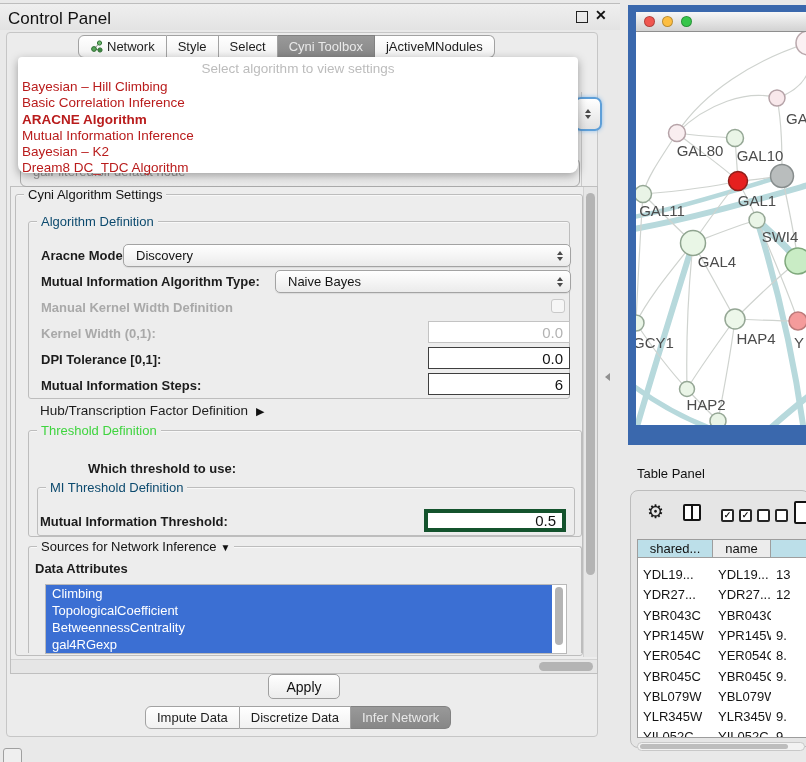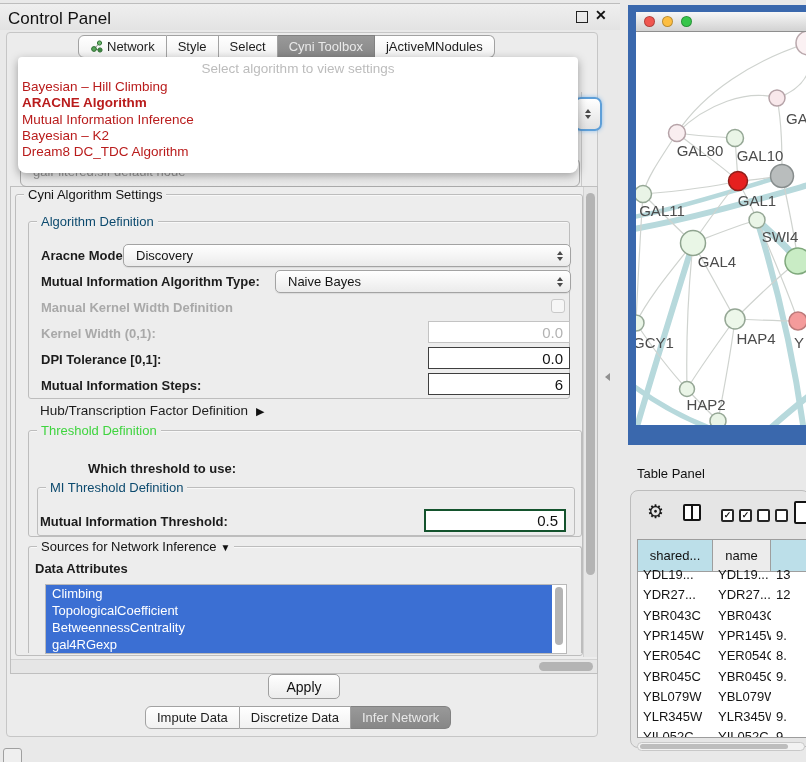--- a/index.html
+++ b/index.html
@@ -47,21 +47,21 @@
   .combo{position:absolute;border:1px solid #a3a3a3;border-radius:5px;background:linear-gradient(#ffffff,#ebebeb);
      font-size:13px;color:#141414;display:flex;align-items:center;padding:0 22px 0 12px;box-sizing:border-box;
      box-shadow:0 1px 1px rgba(0,0,0,0.08);white-space:nowrap;}
   .arrows{display:flex;flex-direction:column;gap:2px;align-items:center;}
   .combo .arrows{position:absolute;right:7px;top:50%;transform:translateY(-50%);}
   .tri-up{width:0;height:0;border-left:3.5px solid transparent;border-right:3.5px solid transparent;border-bottom:4.5px solid #4a4a4a;}
   .tri-dn{width:0;height:0;border-left:3.5px solid transparent;border-right:3.5px solid transparent;border-top:4.5px solid #4a4a4a;}
   .field{position:absolute;background:#fff;font-size:15px;color:#111;box-sizing:border-box;
      display:flex;align-items:center;justify-content:flex-end;padding:0 6px;}
   .field.strong{border:1px solid #3f3f3f;}
-  .field.norm{border:2px solid #14532d;}
+  .field.norm{border:4px solid #14532d;}
   .field.dis{border:1px solid #c3c3c3;color:#b3b3b3;}
   .checkbox{position:absolute;width:14px;height:14px;border:1px solid #c9c9c9;border-radius:3px;background:#f6f6f6;box-sizing:border-box;}
   .hub-arrow{font-size:11px;color:#111;margin-left:8px;}
   .src-arrow{font-size:10px;color:#111;margin-left:4px;}
   .attr-list{position:absolute;background:#fff;border:1px solid #b9b9b9;overflow:hidden;}
   .attr-item{height:17px;line-height:17px;background:#3b6fd3;color:#fff;font-size:13px;padding-left:6px;
      width:calc(100% - 14px);box-sizing:border-box;white-space:nowrap;}
   .vthumb,.hthumb{position:absolute;background:#b4b4b4;border-radius:6px;}
   .vtrack{position:absolute;background:#e6e6e6;border-left:1px solid #d2d2d2;}
   .htrack{position:absolute;background:#e6e6e6;border-top:1px solid #d2d2d2;}
@@ -86,21 +86,21 @@
      border:1px solid #bcbcbc;border-radius:8px;box-sizing:border-box;}
   .gear{position:absolute;left:16px;top:11px;font-size:19px;line-height:20px;color:#191919;}
   .col-icon{position:absolute;left:52px;top:13px;width:14px;height:13px;border:2.5px solid #141414;border-radius:2px;background:#fff;}
   .col-icon div{width:2.5px;height:100%;background:#141414;margin:0 auto;}
   .cbx-pair{position:absolute;top:18px;display:flex;gap:5px;}
   .cbx{width:9px;height:9px;border:2px solid #262626;border-radius:2px;background:#fff;
      font-size:9px;line-height:9px;text-align:center;font-weight:bold;color:#111;}
   .doc-icon{position:absolute;left:163px;top:10px;width:14px;height:19px;border:2px solid #141414;border-radius:2px;background:#fff;}
   .node-table{position:absolute;left:6px;top:48px;width:174px;height:199px;background:#fff;
      border:1px solid #9d9d9d;overflow:hidden;box-sizing:border-box;}
-  .th{position:absolute;top:0;height:32px;box-sizing:border-box;border-right:1px solid #9e9e9e;border-bottom:1px solid #9e9e9e;
+  .th{position:absolute;top:0;height:18px;box-sizing:border-box;border-right:1px solid #9e9e9e;border-bottom:1px solid #9e9e9e;
      background:#ececec;font-size:13px;color:#111;display:flex;align-items:center;justify-content:center;overflow:hidden;}
   .th.hl{background:#bcdfe9;}
   .tr{position:absolute;left:0;width:100%;height:20px;}
   .td{position:absolute;top:0;height:20px;font-size:13px;color:#141414;line-height:20px;
      padding-left:5px;box-sizing:border-box;overflow:hidden;white-space:nowrap;}
   .tp-hscroll{position:absolute;left:6px;top:251px;width:168px;height:9px;background:#f2f2f2;
      border:1px solid #c8c8c8;border-radius:5px;box-sizing:border-box;}
   .tp-hthumb{position:absolute;left:2px;top:1px;width:148px;height:5px;background:#bdbdbd;border-radius:3px;}
   .mini-icon{position:absolute;left:3px;top:748px;width:17px;height:16px;border:1.6px solid #a0a0a0;border-radius:3px;background:#efefef;}
   .tabicon svg{display:block;}
@@ -152,20 +152,21 @@
     <span class="arrows">
         <span class="tri-up"></span>
         <span class="tri-dn"></span>
       </span>
   </div>
 
   <div class="algo-overlay">
     <div class="algo-ph">Select algorithm to view settings</div>
     <div>
         <div class="algo-item">Bayesian – Hill Climbing</div>
+        <div class="algo-item">Basic Correlation Inference</div>
         <div class="algo-item bold">ARACNE Algorithm</div>
         <div class="algo-item">Mutual Information Inference</div>
         <div class="algo-item">Bayesian – K2</div>
         <div class="algo-item">Dream8 DC_TDC Algorithm</div>
       </div>
   </div>
 
   <div class="settings-panel">
 
     <div class="group" style="left:4px;top:7px;width:566px;height:460px;">

